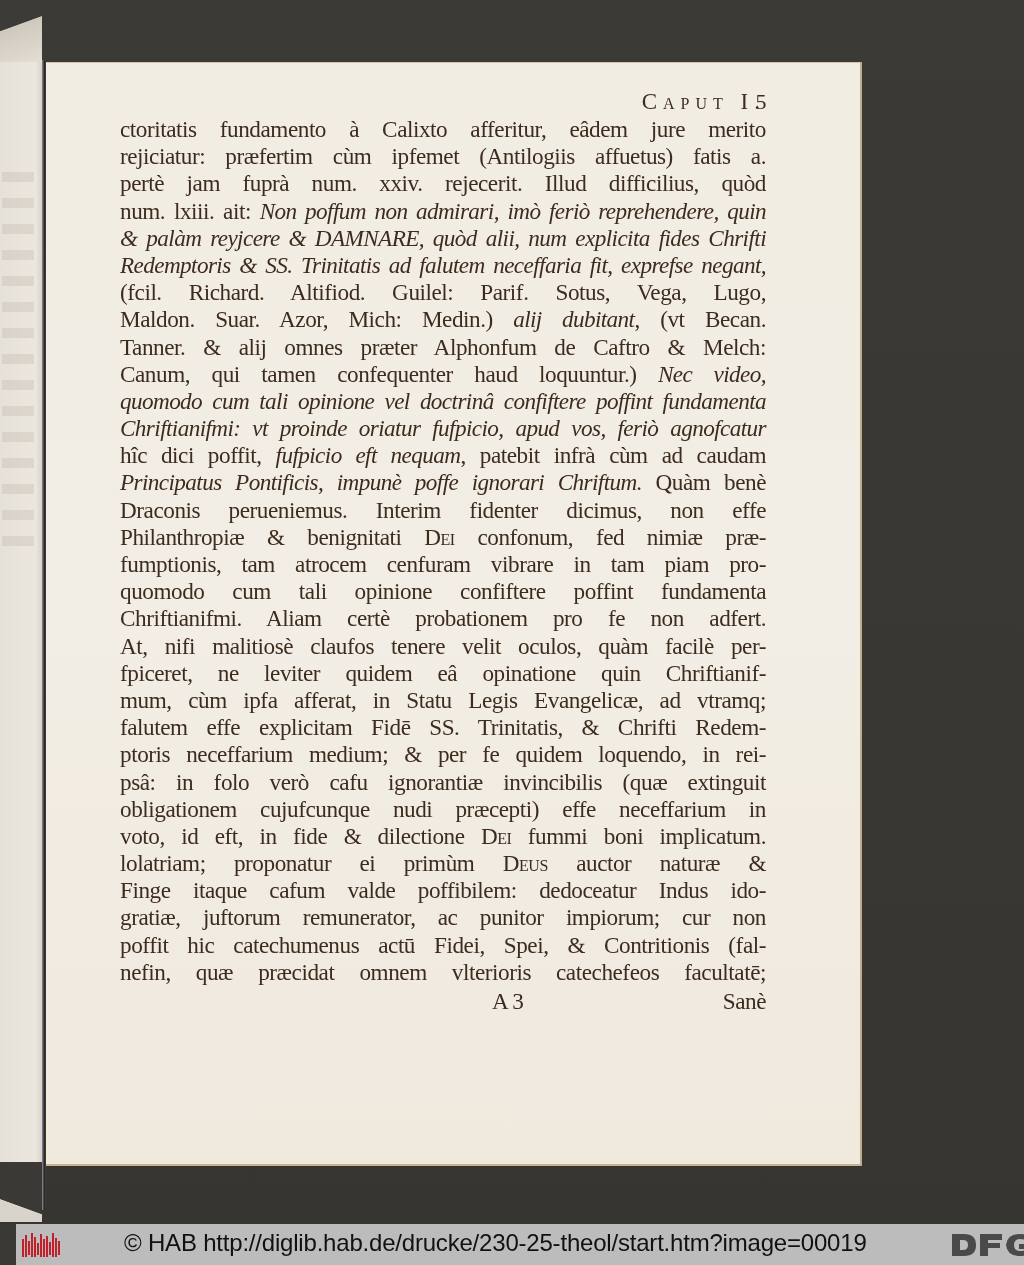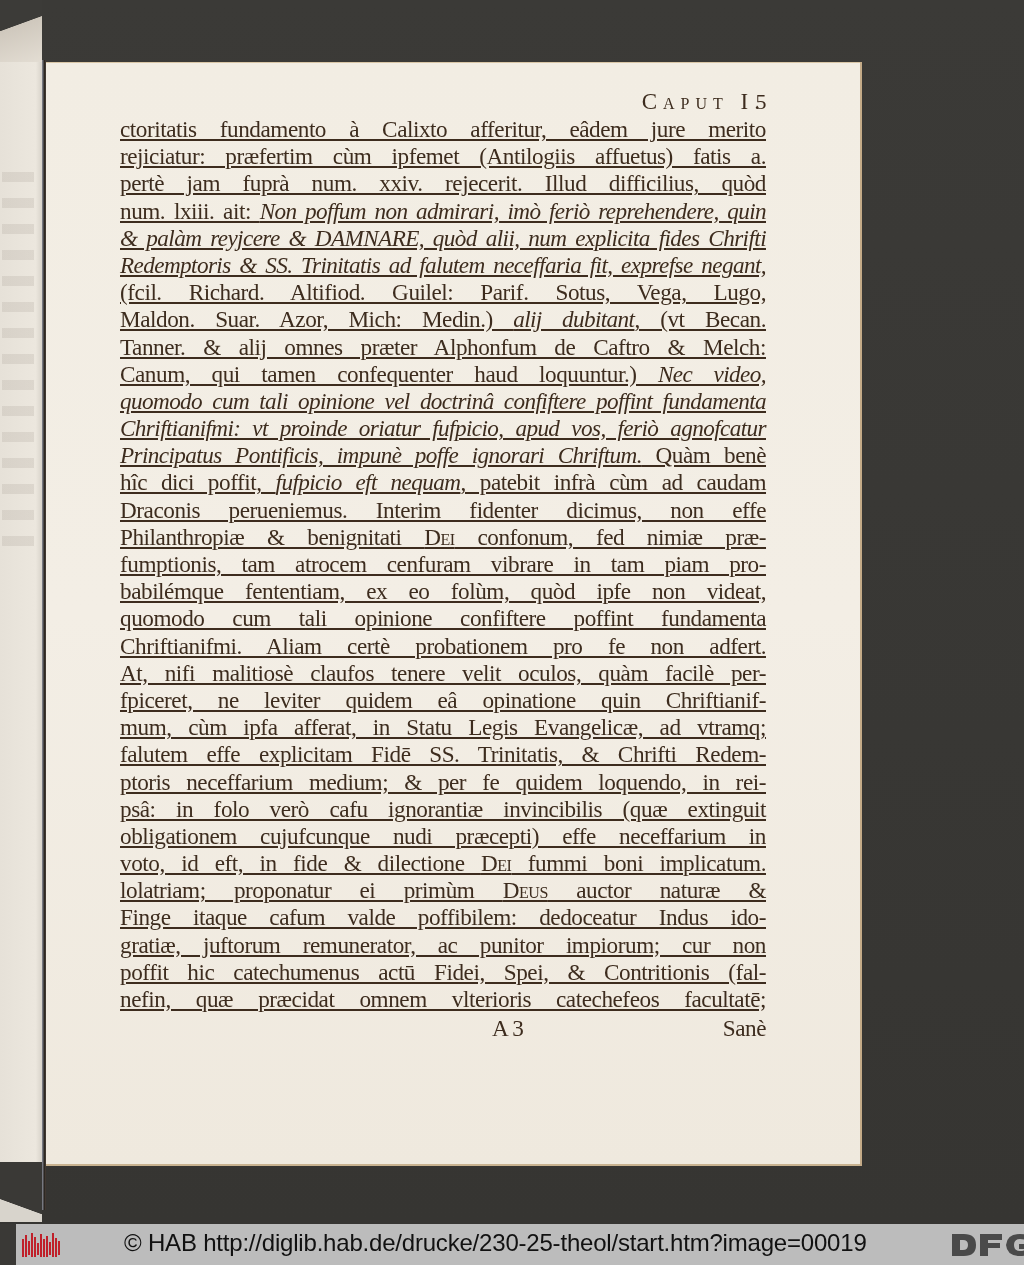--- a/index.html
+++ b/index.html
@@ -52,21 +52,20 @@
     position:absolute; left:0; right:0; text-align:right;
     font-variant:small-caps; letter-spacing:6px; font-size:23px;
     top:-2px;
   }
   .folio {
     position:absolute; right:0; top:-2px; font-size:22px;
   }
   .line {
     display:block; white-space:nowrap; text-align:justify; text-align-last:justify;
     height:27.2px;
-    text-decoration:underline;
   }
   .line i { font-style:italic; letter-spacing:-0.6px; }
   .sc { font-variant:small-caps; }
   .footer-line { position:relative; height:28px; margin-top:2px; }
   .signature { position:absolute; left:372px; top:0; }
   .catchword { position:absolute; right:0; top:0; }
 
   .footer {
     position:absolute; left:16px; top:1224px; width:1024px; height:54px;
     background:#bcbcbc;
@@ -105,26 +104,25 @@
         <span class="line"><span>pertè jam fuprà num. xxiv. rejecerit.  Illud difficilius, quòd</span></span>
         <span class="line"><span>num. lxiii. ait: </span><i>Non poffum non admirari, imò feriò reprehendere, quin</i></span>
         <span class="line"><i>&amp; palàm reyjcere &amp; DAMNARE, quòd alii, num explicita fides Chrifti</i></span>
         <span class="line"><i>Redemptoris &amp; SS. Trinitatis ad falutem neceffaria fit, exprefse negant,</i></span>
         <span class="line"><span>(fcil. Richard.  Altifiod. Guilel: Parif. Sotus, Vega, Lugo,</span></span>
         <span class="line"><span>Maldon. Suar. Azor, Mich: Medin.) </span><i>alij dubitant</i><span>, (vt Becan.</span></span>
         <span class="line"><span>Tanner. &amp; alij omnes præter Alphonfum de Caftro &amp; Melch:</span></span>
         <span class="line"><span>Canum, qui tamen confequenter haud loquuntur.) </span><i>Nec video,</i></span>
         <span class="line"><i>quomodo cum tali opinione vel doctrinâ confiftere poffint fundamenta</i></span>
         <span class="line"><i>Chriftianifmi: vt proinde oriatur fufpicio, apud vos, feriò agnofcatur</i></span>
+        <span class="line"><span>hîc dici poffit, </span><i>fufpicio eft nequam</i><span>, patebit infrà cùm ad caudam</span></span>
         <span class="line"><i>Principatus Pontificis, impunè poffe ignorari Chriftum.</i><span>  Quàm benè</span></span>
-        <span class="line"><span>hîc dici poffit, </span><i>fufpicio eft nequam</i><span>, patebit infrà cùm ad caudam</span></span>
         <span class="line"><span>Draconis perueniemus.   Interim fidenter dicimus, non effe</span></span>
         <span class="line"><span>Philanthropiæ &amp; benignitati </span><span class="sc">Dei</span><span> confonum, fed nimiæ præ-</span></span>
         <span class="line"><span>fumptionis, tam atrocem cenfuram vibrare in tam piam pro-</span></span>
-        <span class="line"><span>babilémque fententiam, ex eo folùm, quòd ipfe non videat,</span></span>
         <span class="line"><span>quomodo cum tali opinione confiftere poffint fundamenta</span></span>
         <span class="line"><span>Chriftianifmi.   Aliam certè probationem pro fe non adfert.</span></span>
         <span class="line"><span>At, nifi malitiosè claufos tenere velit oculos, quàm facilè per-</span></span>
         <span class="line"><span>fpiceret, ne leviter quidem eâ opinatione quin Chriftianif-</span></span>
         <span class="line"><span>mum, cùm ipfa afferat, in Statu Legis Evangelicæ, ad vtramq;</span></span>
         <span class="line"><span>falutem effe explicitam Fidē SS. Trinitatis, &amp; Chrifti Redem-</span></span>
         <span class="line"><span>ptoris neceffarium medium; &amp; per fe quidem loquendo, in rei-</span></span>
         <span class="line"><span>psâ: in folo verò cafu ignorantiæ invincibilis (quæ extinguit</span></span>
         <span class="line"><span>obligationem cujufcunque nudi præcepti) effe neceffarium in</span></span>
         <span class="line"><span>voto, id eft, in fide &amp; dilectione </span><span class="sc">Dei</span><span> fummi boni implicatum.</span></span>

